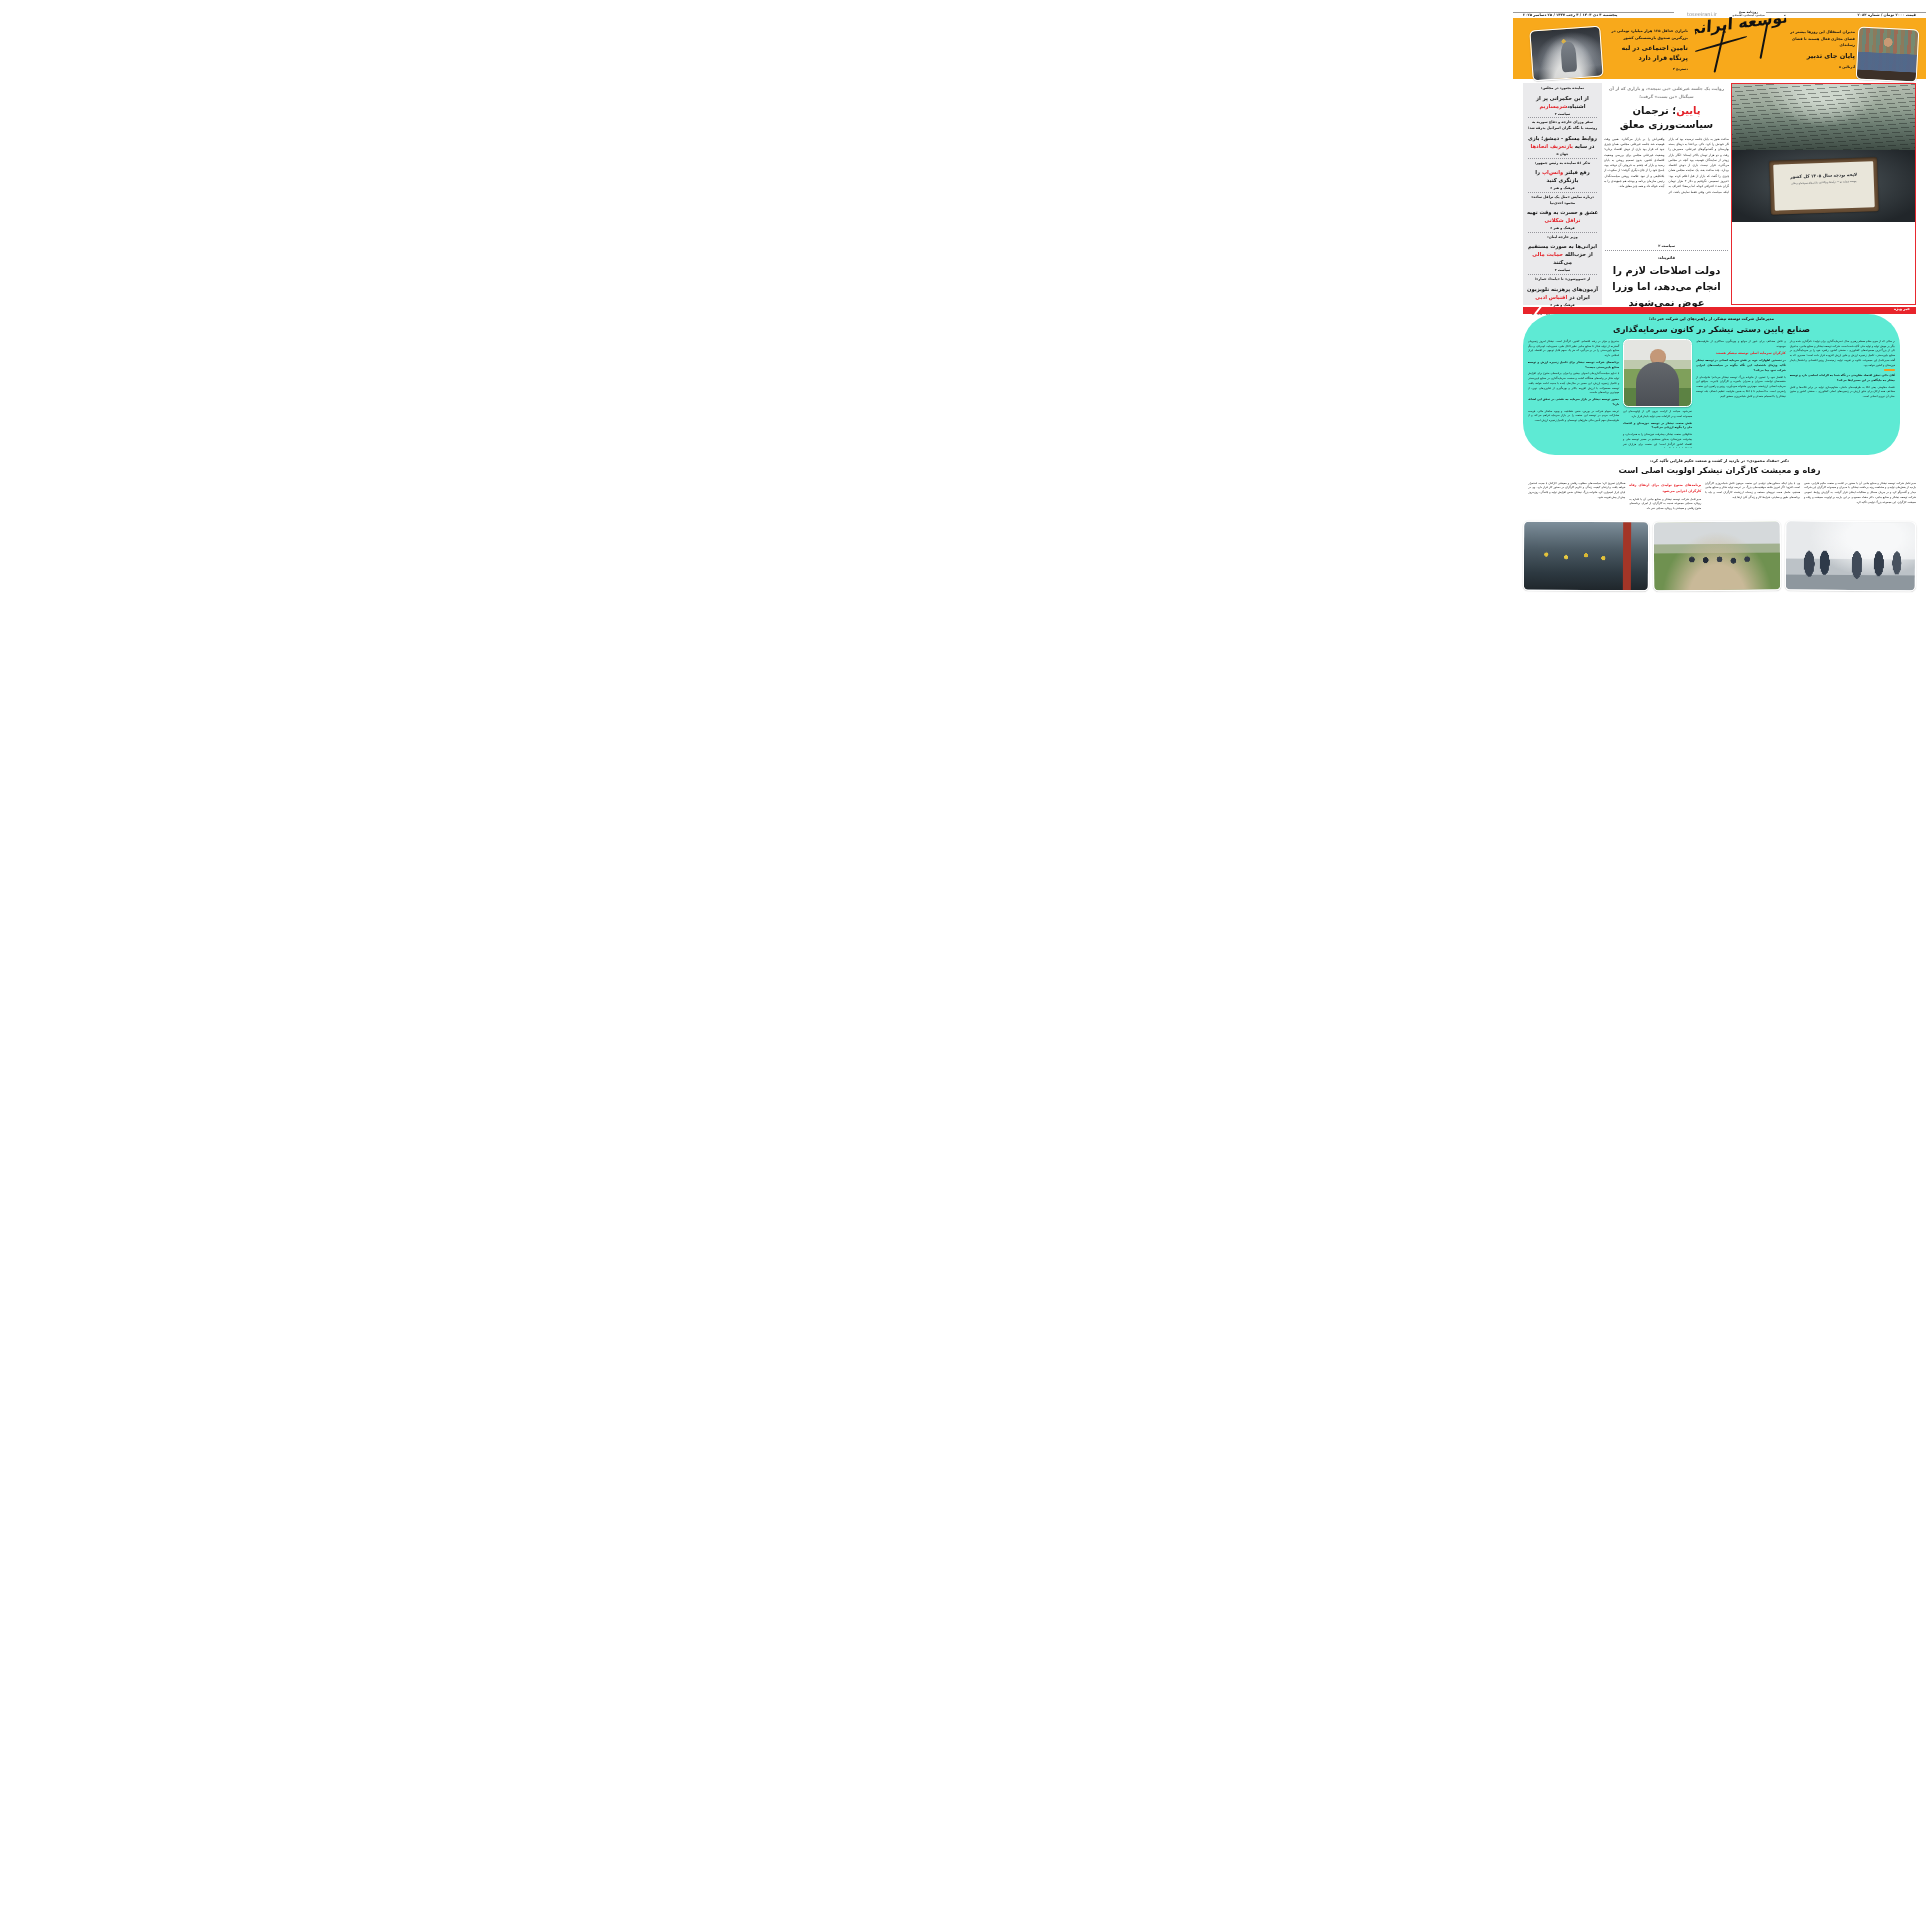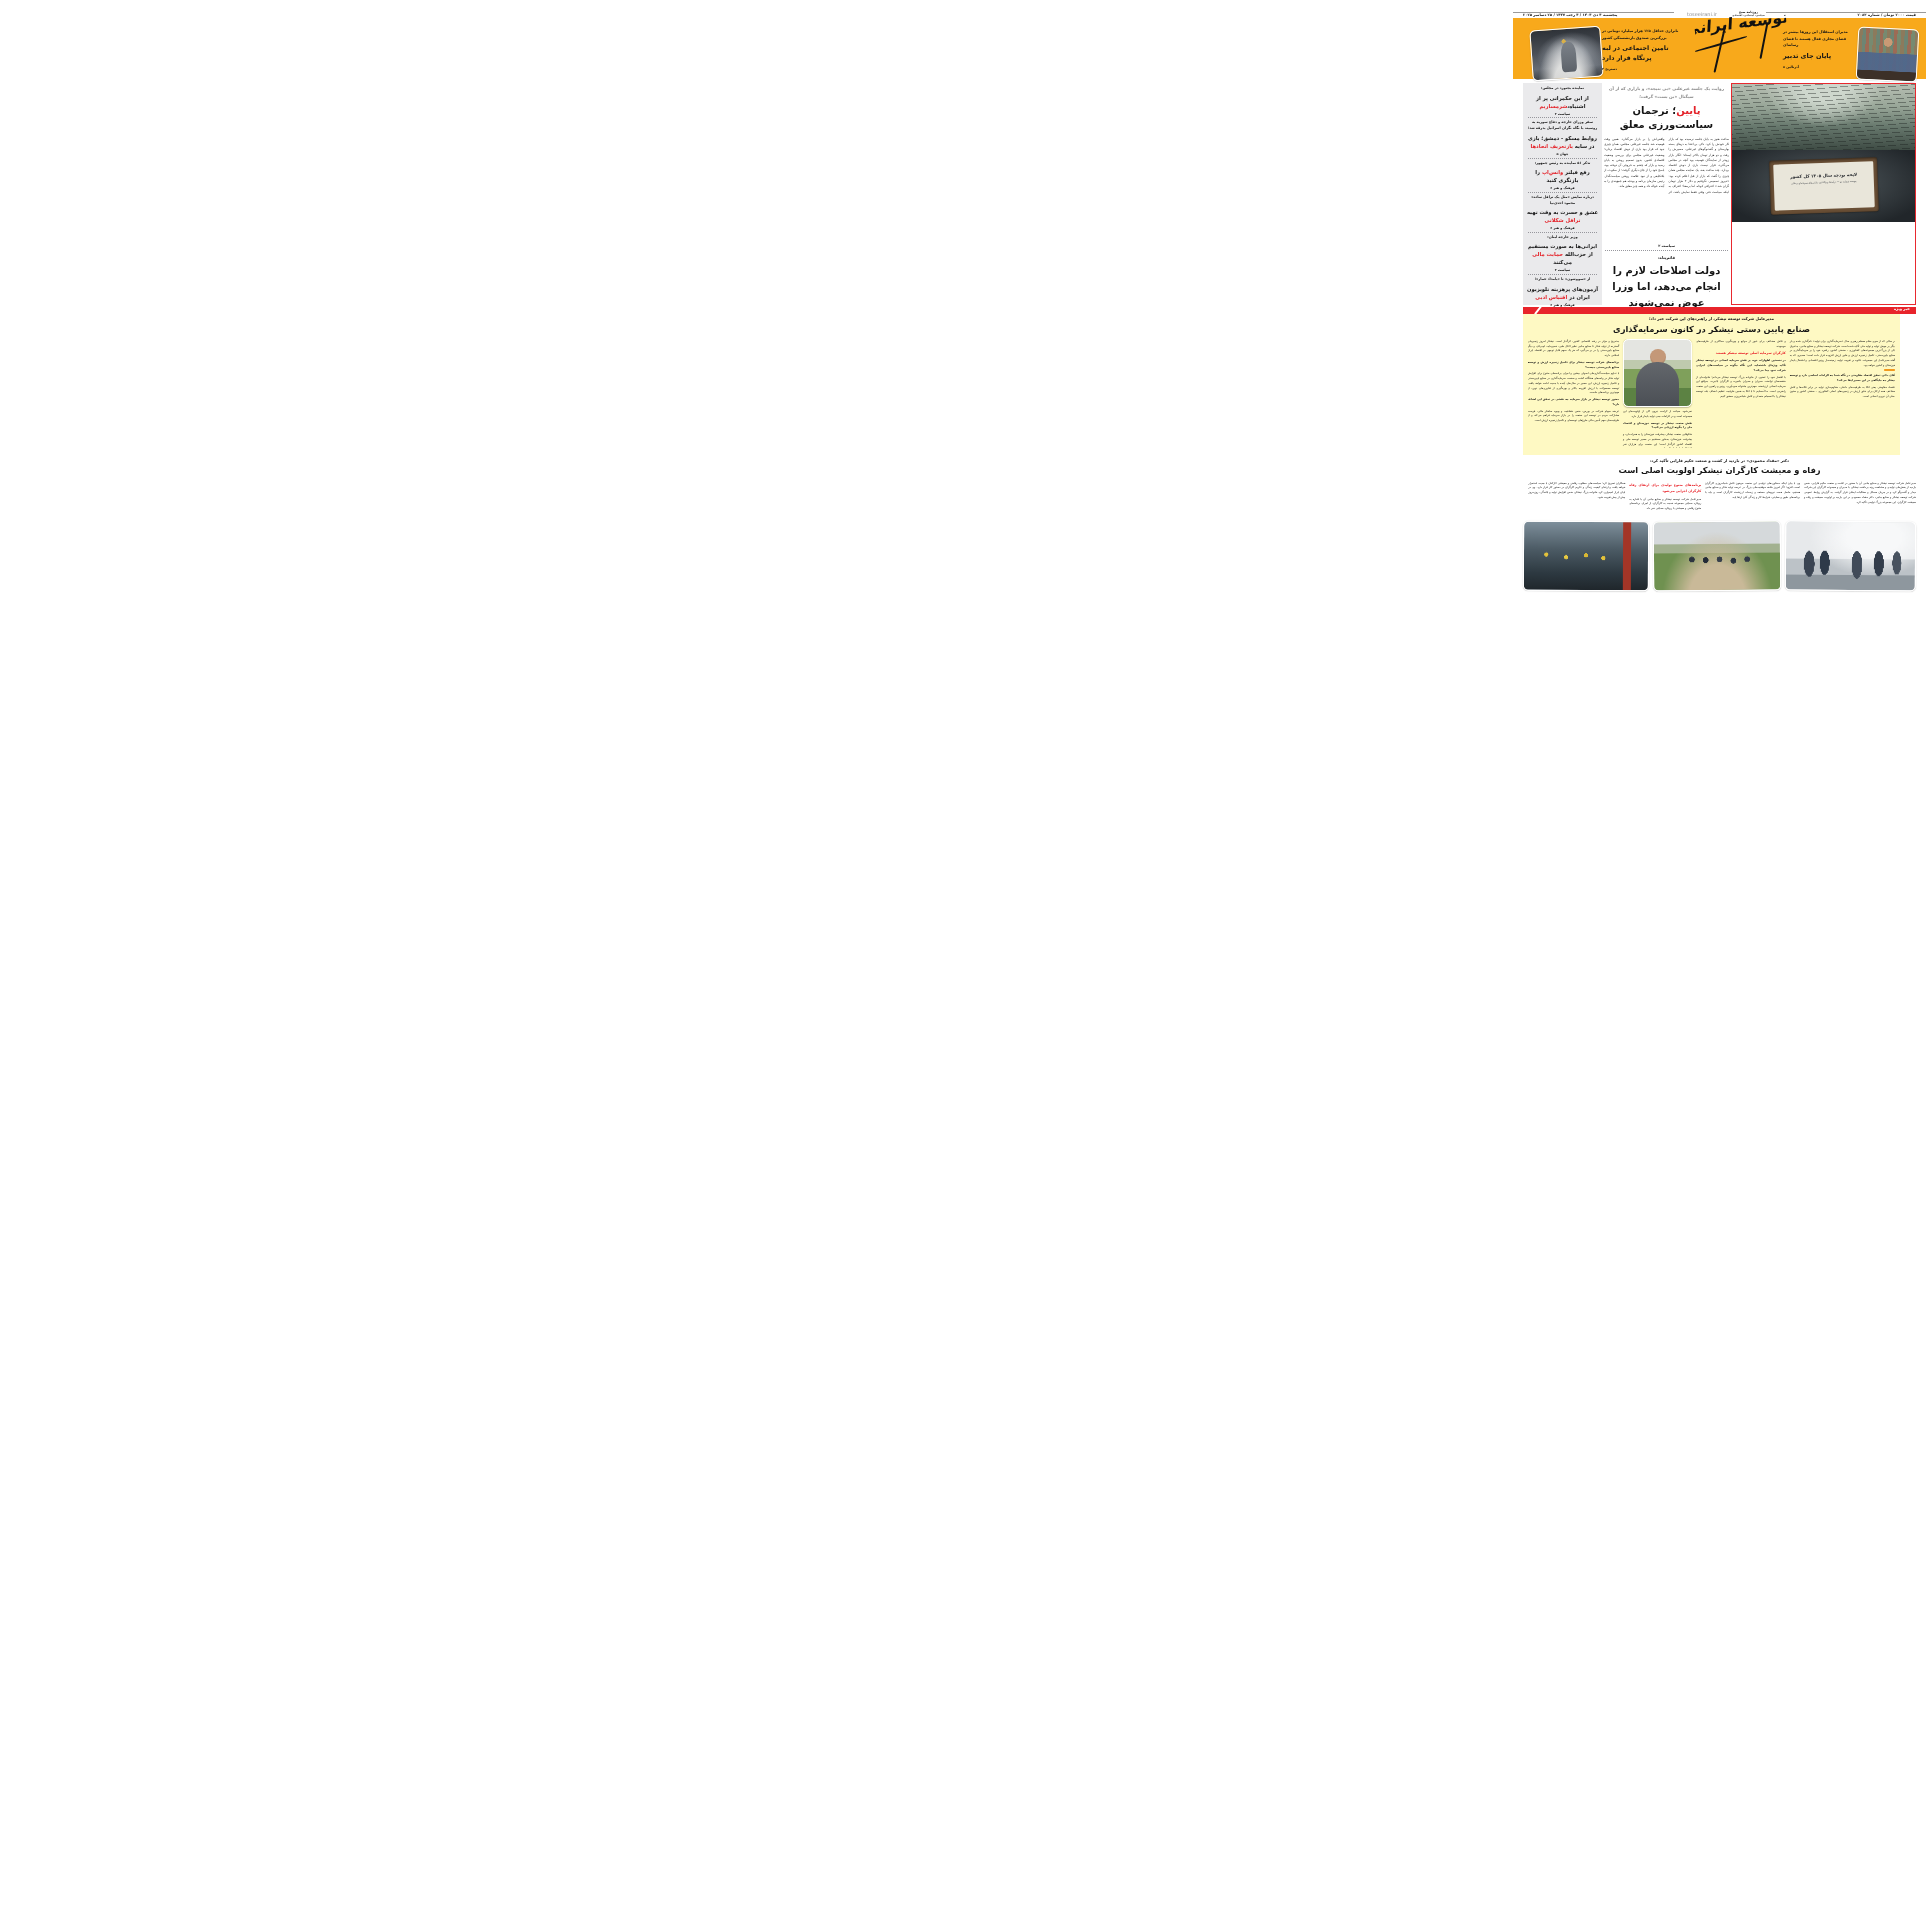--- a/index.html
+++ b/index.html
@@ -1,19 +1,19 @@
 <!DOCTYPE html>
 <html dir="rtl" lang="fa" style="font-size:6.2px"><head>
 <meta charset="utf-8">
 <style>
   html,body{margin:0;padding:0;background:#fff;}
   .page{position:relative;width:413px;height:613px;background:#fff;overflow:hidden;
         font-family:"DejaVu Sans","Liberation Sans",sans-serif;direction:rtl;color:#151515;}
   .abs{position:absolute;}
-  .c{text-align:left;}
+  .c{text-align:right;}
   .red{color:#E42229;}
 
   
   .rule-left{left:0;width:161px;top:12px;height:0.8px;background:#9a9a9a;}
   .rule-right{left:253px;right:0;top:12px;height:0.8px;background:#9a9a9a;}
   .price{right:10px;top:12.7px;font-size:3.7px;font-weight:bold;}
   .dateline{left:10px;top:12.7px;font-size:3.7px;font-weight:bold;}
   .site{left:166px;top:10.8px;width:46px;color:#8f9194;font-size:5px;text-align:center;direction:ltr;}
   .ptype{left:218px;top:9.6px;width:35px;text-align:center;}
   .ptype .t1{font-size:3.1px;font-weight:bold;}
@@ -87,22 +87,22 @@
     box-shadow:0 0.8px 3.1px rgba(0,0,0,.6) inset,0 0.4px 1.5px rgba(0,0,0,.5);}
   .book-cover{position:absolute;inset:4.2px;background:#e9e6da;border-radius:1.2px;
     text-align:center;padding-top:10px;box-sizing:border-box;}
   .book-title{font-size:4.2px;font-weight:bold;color:#23262b;}
   .book-sub{font-size:2.3px;color:#3a3e45;margin-top:3.1px;}
 
   
   .ribbon{left:10px;top:307px;width:393px;height:6.5px;background:#E8242B;}
   .ribbon-slash{left:14px;top:-1.9px;width:1.5px;height:10.4px;background:#fff;transform:rotate(38deg);}
   .ribbon-label{position:absolute;right:6.2px;top:0.4px;color:#fff;font-size:3.7px;font-weight:bold;}
-  .special-band{left:10px;top:314px;width:377px;height:141px;background:#fef9c3;box-sizing:border-box;
-    padding:2.3px 4.6px 0;}
+  .special-band{left:10px;top:314px;width:377px;height:141px;background:#5eead4;box-sizing:border-box;
+    padding:2.3px 4.6px 0;border-radius:32px;}
   .sp-kicker{font-size:3.9px;font-weight:bold;text-align:center;line-height:1.6;}
   .sp-title{font-size:8.3px;font-weight:bold;text-align:center;line-height:1.35;margin-top:1.5px;}
   .sp-cols{margin-top:3.5px;display:flex;gap:3.9px;height:109px;overflow:hidden;}
   .sp-cols p{margin:0 0 1.9px;}
   .colD{width:112px;}  .colC{width:95px;}  .colB{width:72px;}  .colA{width:97px;}
   .smalltxt{font-size:2.7px;line-height:1.78;text-align:justify;}
   .qbold{font-weight:bold;}
   .red-sub{color:#E8242B;font-weight:bold;font-size:3.3px;margin:2.3px 0 1.9px;}
   .orange-dash{width:11.6px;height:1.5px;background:#F39A1E;margin:1.9px 0 2.3px;border-radius:0.8px;}
   .photo-niskar-man{width:69px;height:68px;box-sizing:border-box;margin-bottom:2.3px;position:relative;

